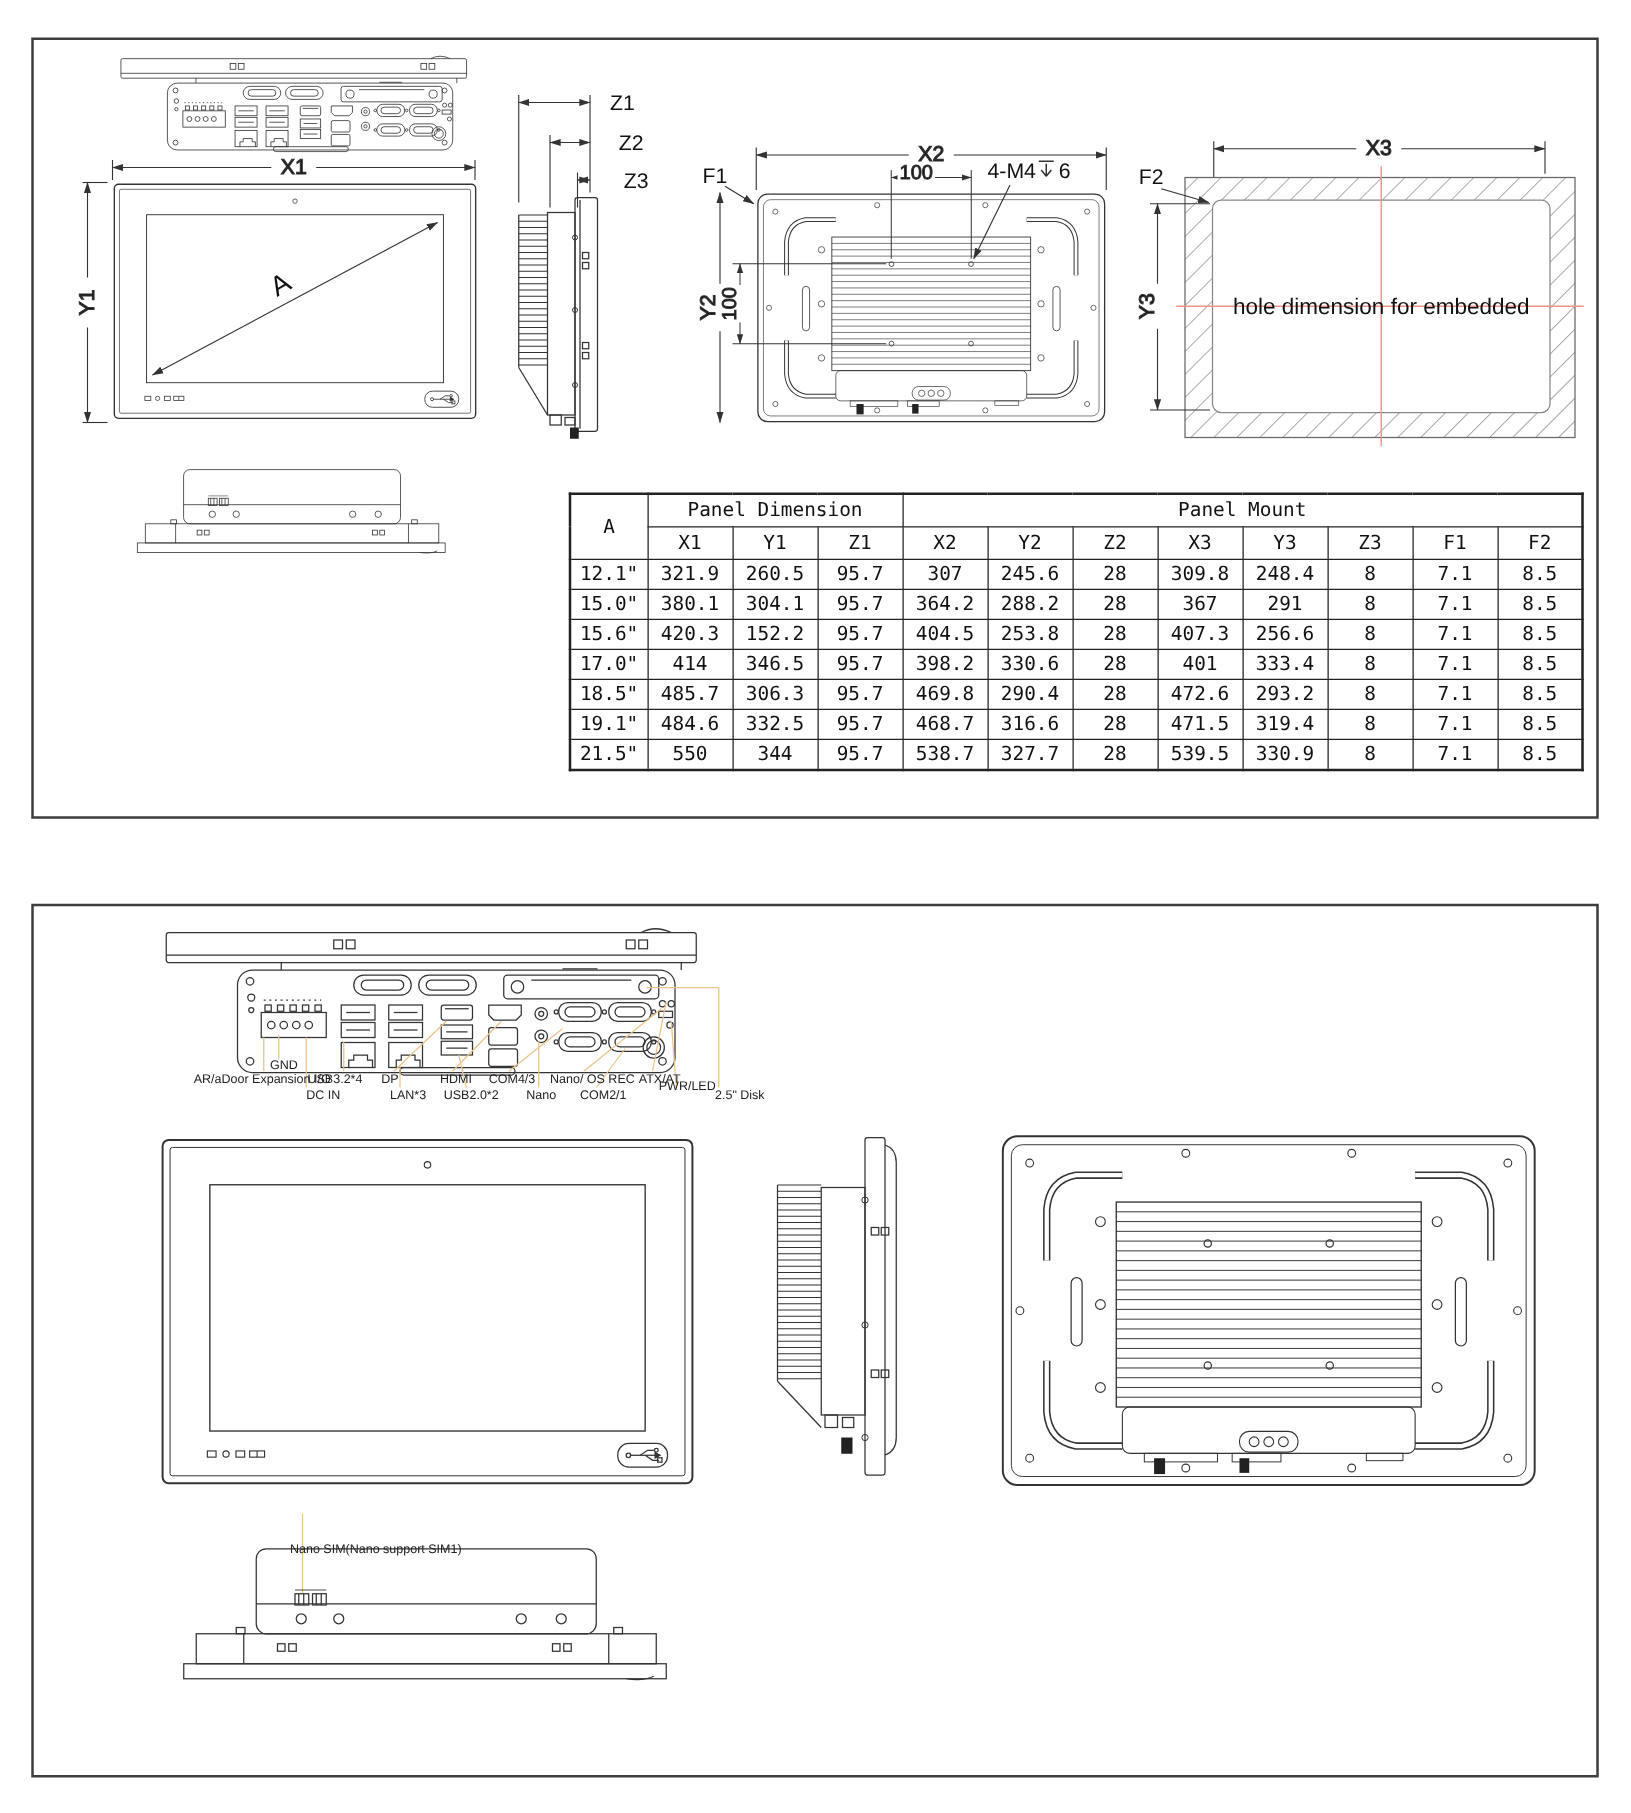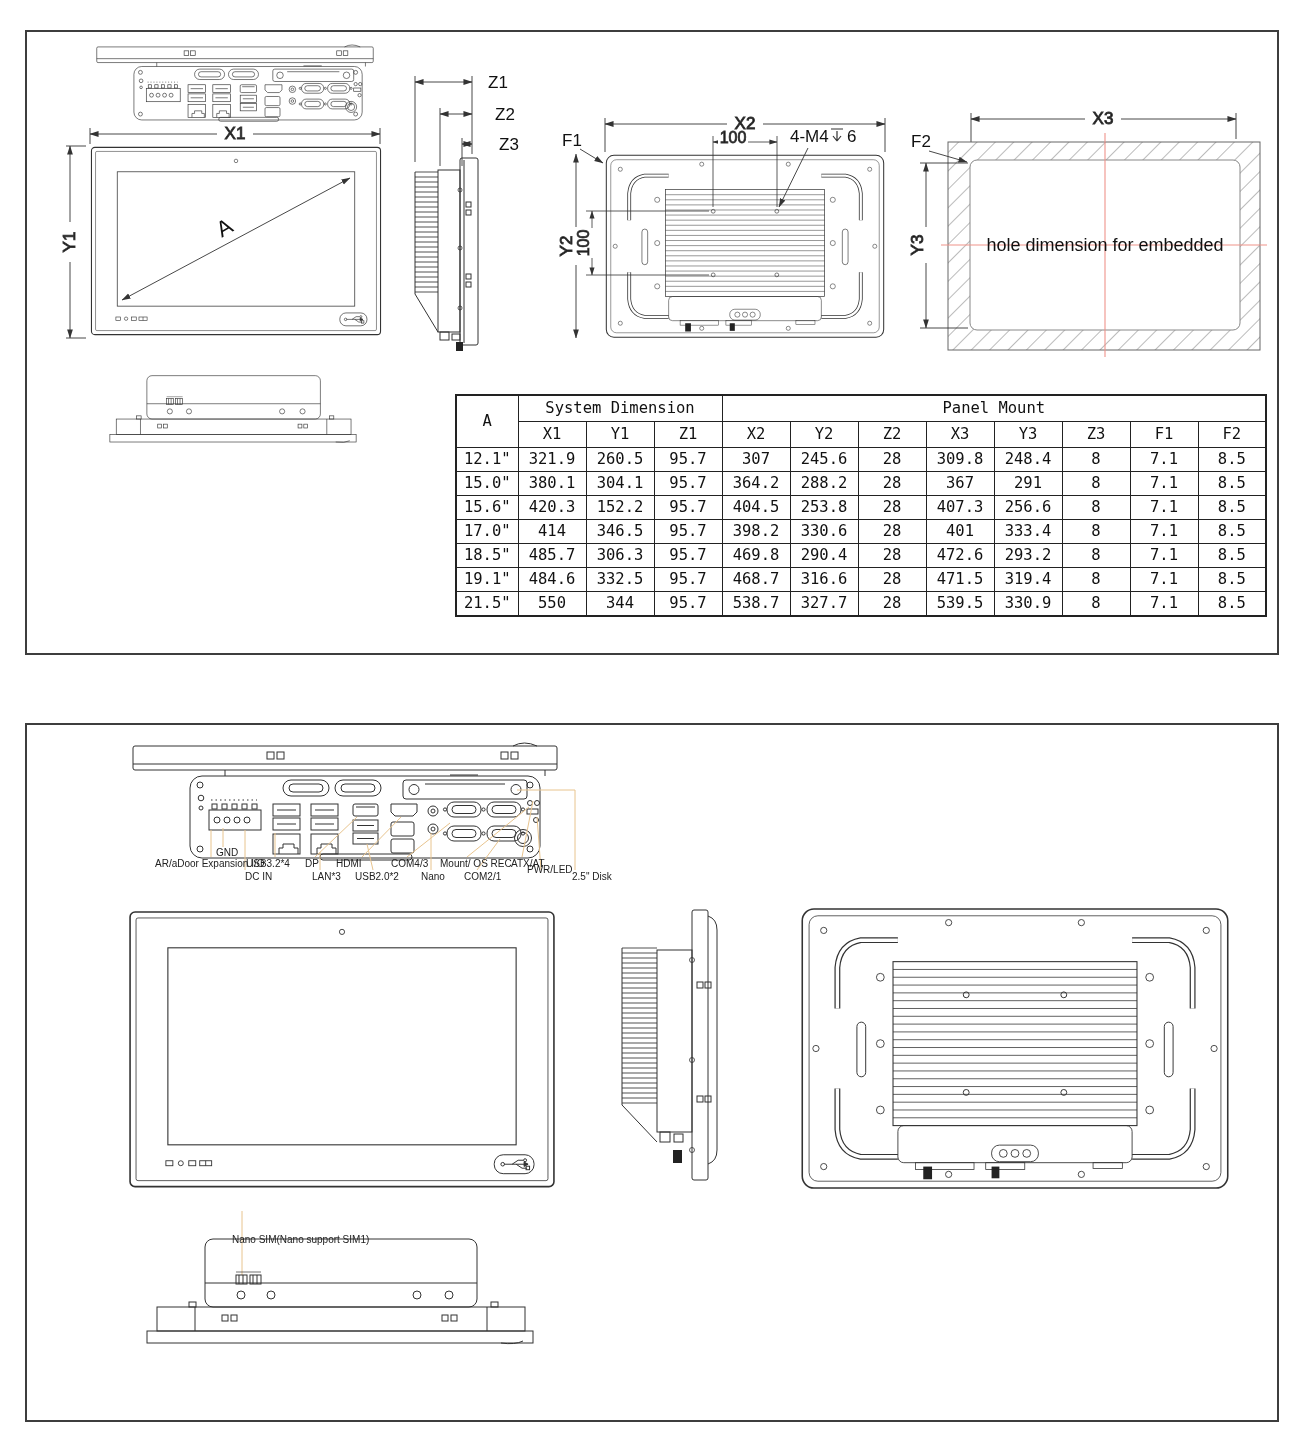--- a/index.html
+++ b/index.html
@@ -404,21 +404,21 @@
         <col style="width:68px">
       <col style="width:68px">
         <col style="width:68px">
         <col style="width:68px">
       <col style="width:68px">
         <col style="width:68px">
     </colgroup>
     <thead>
       <tr>
         <th rowspan="2">A</th>
-        <th colspan="3">System Dimension</th>
+        <th colspan="3">Panel Dimension</th>
         <th colspan="8">Panel Mount</th>
       </tr>
       <tr>
         <th>X1</th>
         <th>Y1</th>
         <th>Z1</th>
         <th>X2</th>
         <th>Y2</th>
         <th>Z2</th>
         <th>X3</th>
@@ -550,23 +550,23 @@
       <path d="M432,82 L436,135"></path>
       <path d="M428,66 L417,122"></path>
       <path d="M412,55 H470 V135"></path>
     </g>
   </svg>
 
   <div class="iolabel" style="left:216px;top:847px">GND</div>
   <div class="iolabel" style="left:155px;top:858px">AR/aDoor Expansion I/O</div>
   <div class="iolabel" style="left:246px;top:858px">USB3.2*4</div>
   <div class="iolabel" style="left:305px;top:858px">DP</div>
-  <div class="iolabel" style="left:336px;top:858px">HDMI</div>
+  <div class="iolabel" style="left:352px;top:858px">HDMI</div>
   <div class="iolabel" style="left:391px;top:858px">COM4/3</div>
-  <div class="iolabel" style="left:440px;top:858px">Mount/ OS REC</div>
+  <div class="iolabel" style="left:440px;top:858px">Nano/ OS REC</div>
   <div class="iolabel" style="left:511px;top:858px">ATX/AT</div>
   <div class="iolabel" style="left:245px;top:871px">DC IN</div>
   <div class="iolabel" style="left:312px;top:871px">LAN*3</div>
   <div class="iolabel" style="left:355px;top:871px">USB2.0*2</div>
   <div class="iolabel" style="left:421px;top:871px">Nano</div>
   <div class="iolabel" style="left:464px;top:871px">COM2/1</div>
   <div class="iolabel" style="left:527px;top:864px">PWR/LED</div>
   <div class="iolabel" style="left:572px;top:871px">2.5" Disk</div>
 
   <svg class="draw" style="left:105px;top:900px" width="470" height="295">

